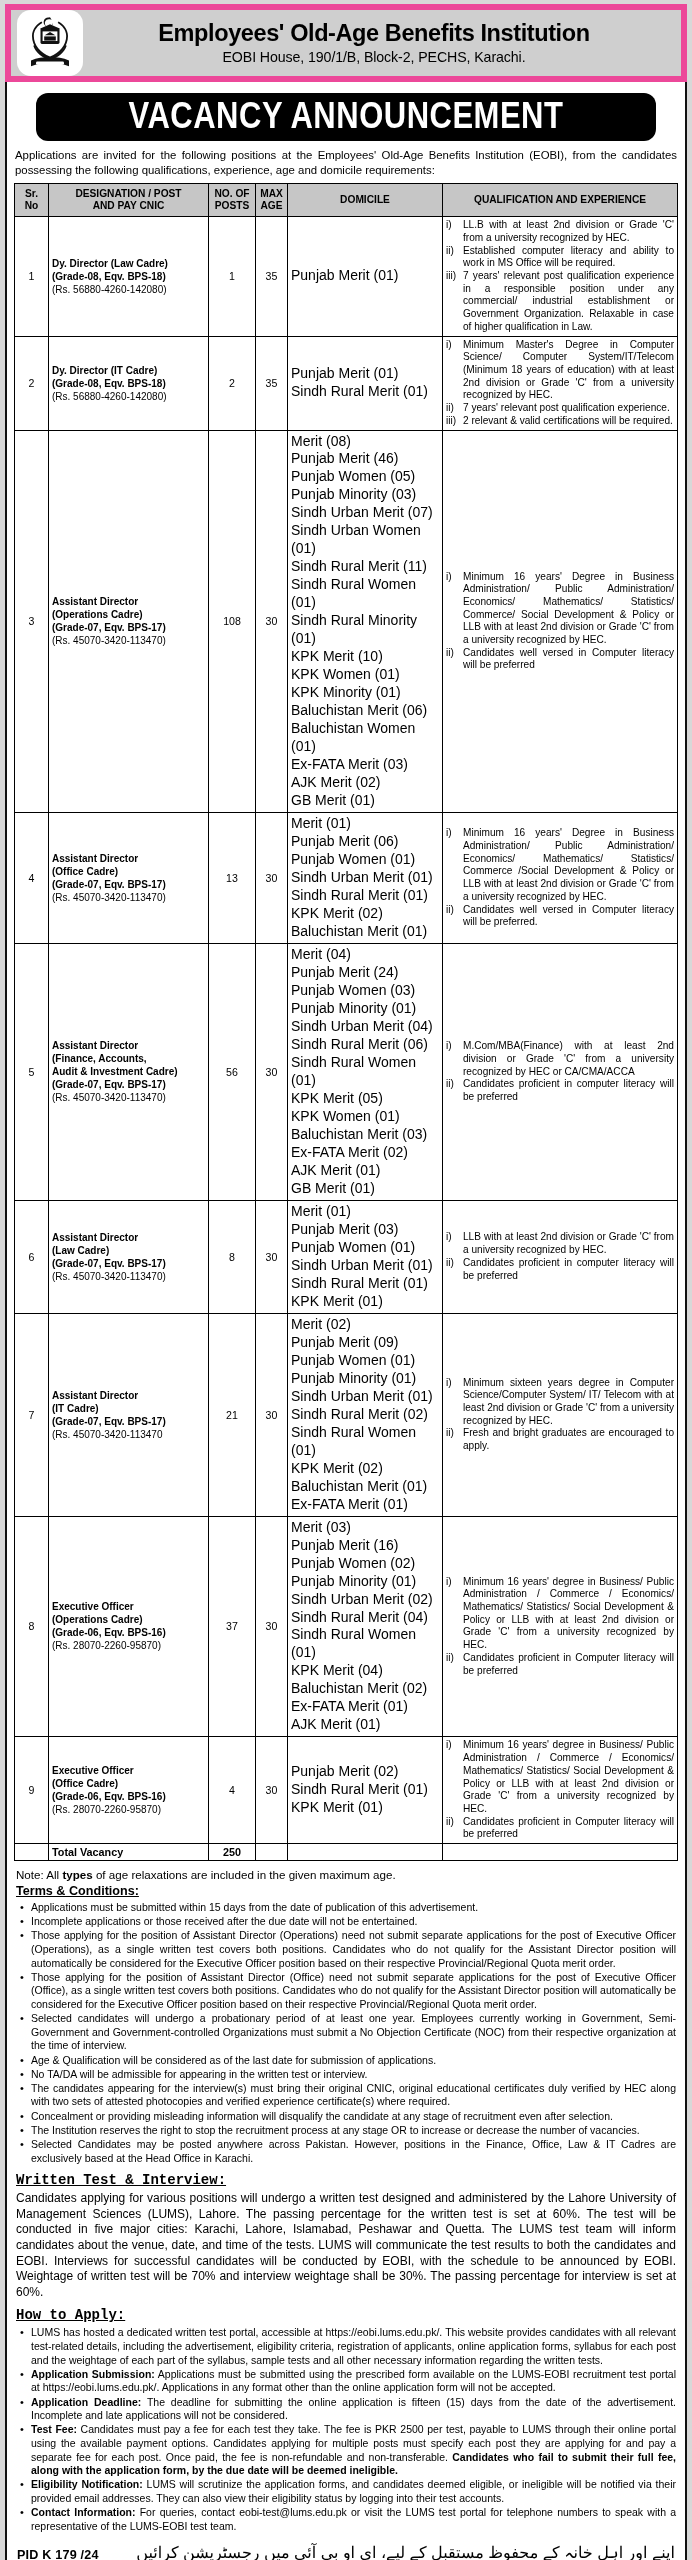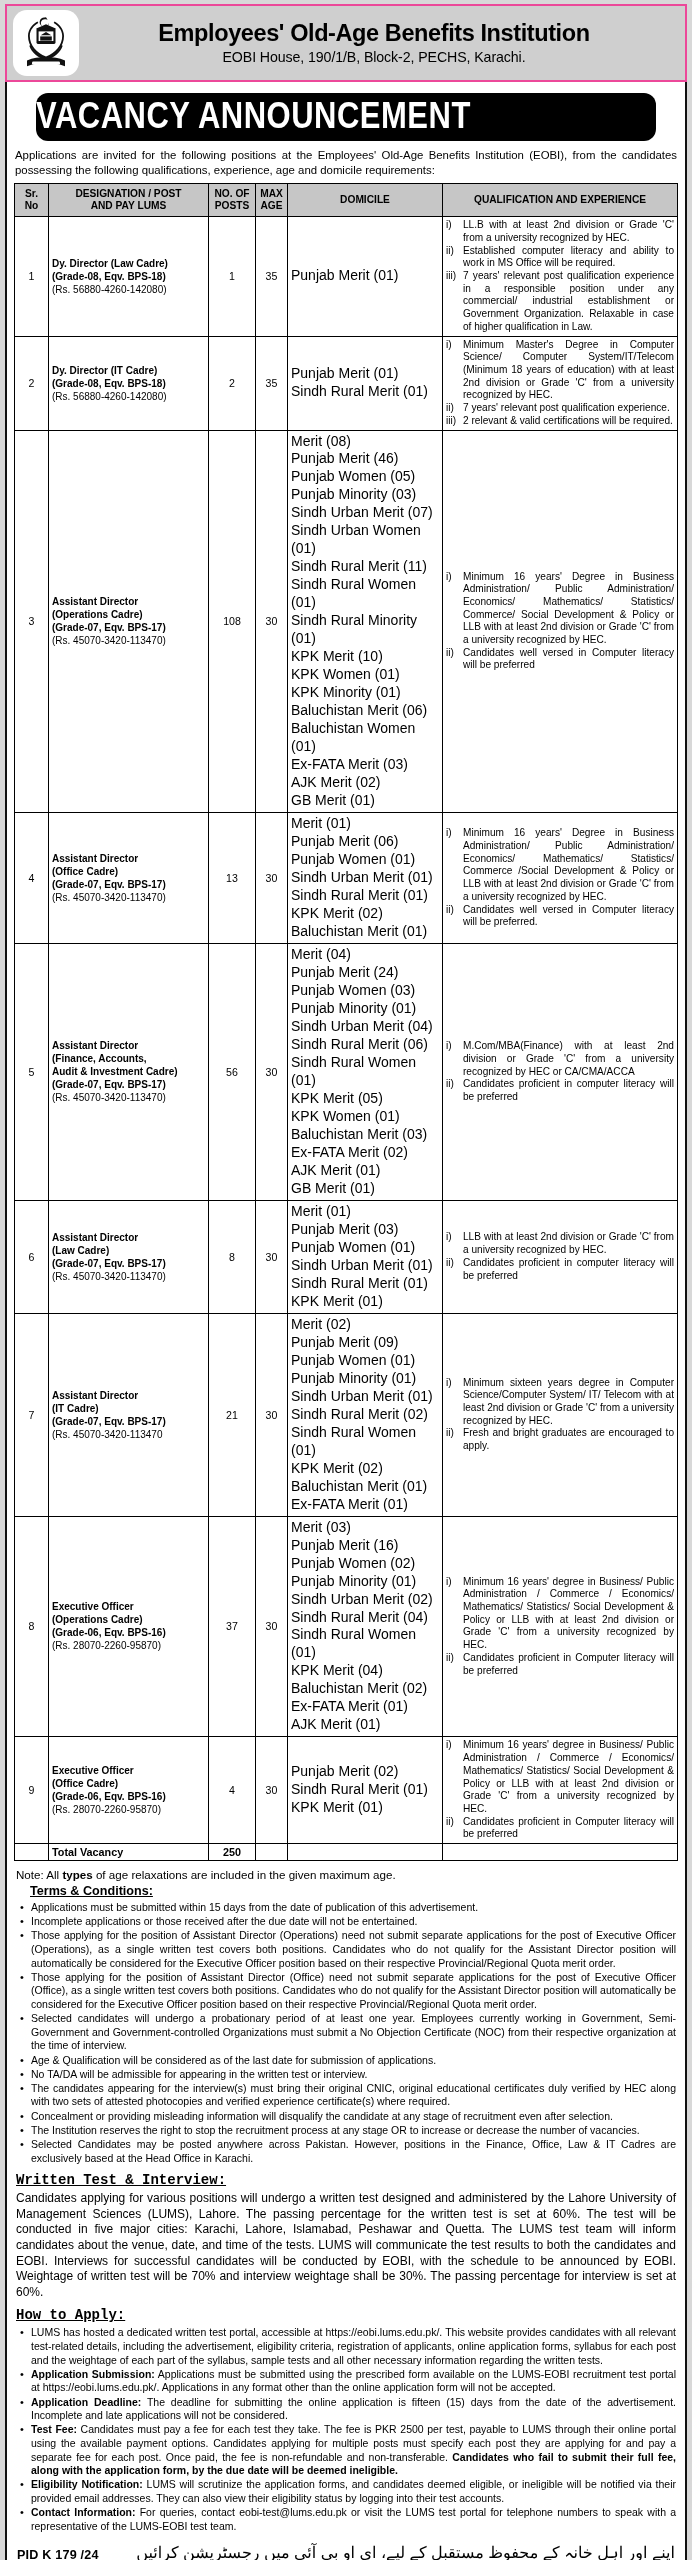--- a/index.html
+++ b/index.html
@@ -14,21 +14,21 @@
   .page {
     width: 692px;
     min-height: 2560px;
     background: #d8d8d8;
     padding: 4px 5px 0 5px;
     position: relative;
   }
 
   
   .masthead {
-    border: 2px solid #ec4899;
+    border: 6px solid #ec4899;
     background: #cfcfcf;
     display: flex;
     align-items: center;
     padding: 4px 6px;
     height: 78px;
   }
   .logo {
     width: 66px; height: 66px;
     background: #fff;
     border-radius: 14px;
@@ -56,21 +56,21 @@
     background: #fff;
     border: 2px solid #111;
     border-top: none;
     padding: 8px 7px 6px 7px;
   }
 
   .banner {
     background: #000;
     color: #fff;
     border-radius: 12px;
-    text-align: left;
+    text-align: center;
     padding: 5px 0 7px 0;
     margin: 3px 22px 7px 22px;
   }
   .banner-text {
     font-size: 31px;
     font-weight: bold;
     letter-spacing: 0.5px;
     font-family: "Liberation Sans", sans-serif;
     transform: scaleY(1.18);
     display: inline-block;
@@ -130,21 +130,21 @@
   }
   td.total { font-size: 10.8px; font-weight: bold; padding-left: 22px; }
   td.totalnum { font-size: 10.8px; font-weight: bold; text-align:center; }
 
   
   .note { font-size: 11.6px; margin: 7px 2px 2px 2px; }
   .note b { font-weight: bold; }
   .sec-head {
     font-size: 12.6px; font-weight: bold;
     text-decoration: underline;
-    margin: 3px 2px 3px 16px;
+    margin: 3px 2px 3px 2px;
   }
   ul.bul { margin: 0 0 0 2px; padding: 0; list-style: none; }
   ul.bul > li {
     position: relative;
     padding-left: 15px;
     font-size: 10.5px;
     line-height: 1.3;
     margin-bottom: 0.5px;
     text-align: justify;
     padding-right: 2px;
@@ -223,21 +223,21 @@
 
     <table class="vac">
       <thead>
         <tr>
           <th class="c-sr">
             <span>Sr.</span><br>
             <span>No</span>
           </th>
           <th class="c-desg">
             <span>DESIGNATION / POST</span><br>
-            <span>AND PAY LUMS</span>
+            <span>AND PAY CNIC</span>
           </th>
           <th class="c-posts">
             <span>NO. OF</span><br>
             <span>POSTS</span>
           </th>
           <th class="c-age">
             <span>MAX</span><br>
             <span>AGE</span>
           </th>
           <th class="c-dom">DOMICILE</th>

